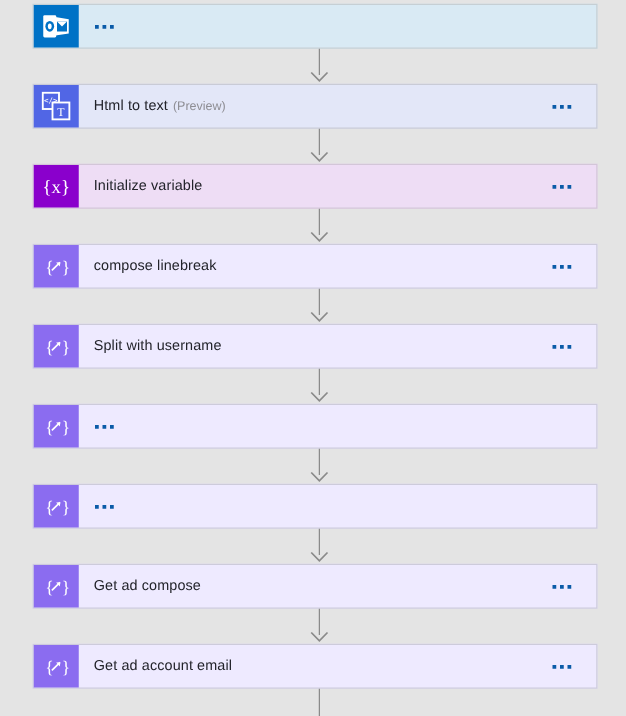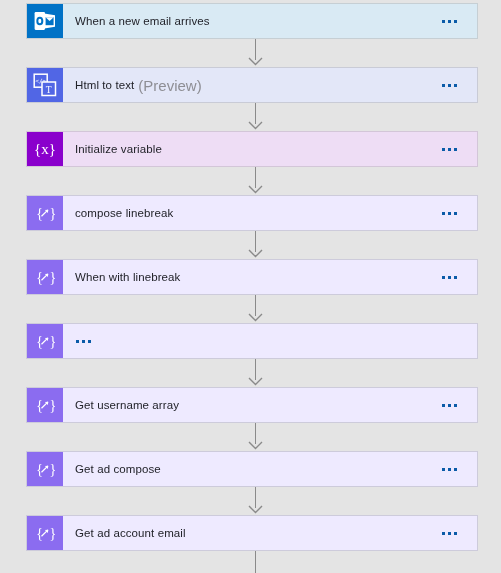--- a/index.html
+++ b/index.html
@@ -57,21 +57,21 @@
     white-space: nowrap;
   }
 
   .node-title {
     font-size: 11.5px;
     color: #22232a;
     letter-spacing: 0.1px;
   }
 
   .node-subtitle {
-    font-size: 15px;
+    font-size: 10px;
     color: #8e8e94;
     margin-left: 4px;
   }
 
   .node-menu {
     flex: 0 0 auto;
     display: flex;
     align-items: center;
     justify-content: center;
     gap: 3px;
@@ -123,23 +123,20 @@
       <div class="node-icon" style="background: rgb(0, 114, 198);">
         <svg width="22" height="20" viewBox="0 0 22 20" aria-hidden="true">
           <path d="M10.3 2.6 L21 4.3 V15.7 L10.3 17.4 Z" fill="#ffffff"></path>
           <path d="M11.6 6.2 L19.6 6.2 L19.6 14.2 L11.6 14.2 Z" fill="#0072c6"></path>
           <path d="M11.6 6.2 L19.6 6.2 L15.6 10.1 Z" fill="#ffffff"></path>
           <rect x="0.6" y="1.1" width="10.4" height="17.8" rx="1.1" fill="#ffffff"></rect>
           <ellipse cx="5.8" cy="10" rx="3.5" ry="4.3" fill="#0072c6"></ellipse>
           <ellipse cx="5.8" cy="10" rx="1.5" ry="2.3" fill="#ffffff"></ellipse>
         </svg>
       </div>
-      <div class="node-title-wrap">
-        <span class="node-title">When a new email arrives</span>
-      </div>
       <div class="node-menu">
         <i></i>
         <i></i>
         <i></i>
       </div>
     </div>
     <div class="connector" style="top: 39px; height: 28px;">
       <span class="line" style="height:21px;background:#8a8a8a"></span>
       <span class="head" style="top:18px">
         <svg width="15" height="9" viewBox="0 0 15 9" aria-hidden="true">
@@ -226,21 +223,21 @@
     <div class="flow-node" style="top: 259px; background: rgb(238, 234, 255); border-color: rgb(205, 203, 219);">
       <div class="node-icon" style="background: rgb(139, 108, 240);">
         <svg width="26" height="20" viewBox="0 0 26 20" aria-hidden="true">
           <text x="4.2" y="15" font-family="Liberation Serif, serif" font-size="14" fill="#ffffff">{</text>
           <text x="17.4" y="15" font-family="Liberation Serif, serif" font-size="14" fill="#ffffff">}</text>
           <path d="M9.5 13.3 L16 6.9" stroke="#ffffff" stroke-width="1.3" fill="none"></path>
           <path d="M16.2 6.8 L12.9 7.0 L15.9 10.1 Z" fill="#ffffff"></path>
         </svg>
       </div>
       <div class="node-title-wrap">
-        <span class="node-title">When with linebreak</span>
+        <span class="node-title">Split with username</span>
       </div>
       <div class="node-menu">
         <i></i>
         <i></i>
         <i></i>
       </div>
     </div>
     <div class="connector" style="top: 295px; height: 28px;">
       <span class="line" style="height:21px;background:#8a8a8a"></span>
       <span class="head" style="top:18px">
@@ -273,23 +270,20 @@
       </span>
     </div>
     <div class="flow-node" style="top: 387px; background: rgb(238, 234, 255); border-color: rgb(205, 203, 219);">
       <div class="node-icon" style="background: rgb(139, 108, 240);">
         <svg width="26" height="20" viewBox="0 0 26 20" aria-hidden="true">
           <text x="4.2" y="15" font-family="Liberation Serif, serif" font-size="14" fill="#ffffff">{</text>
           <text x="17.4" y="15" font-family="Liberation Serif, serif" font-size="14" fill="#ffffff">}</text>
           <path d="M9.5 13.3 L16 6.9" stroke="#ffffff" stroke-width="1.3" fill="none"></path>
           <path d="M16.2 6.8 L12.9 7.0 L15.9 10.1 Z" fill="#ffffff"></path>
         </svg>
-      </div>
-      <div class="node-title-wrap">
-        <span class="node-title">Get username array</span>
       </div>
       <div class="node-menu">
         <i></i>
         <i></i>
         <i></i>
       </div>
     </div>
     <div class="connector" style="top: 423px; height: 28px;">
       <span class="line" style="height:21px;background:#8a8a8a"></span>
       <span class="head" style="top:18px">

